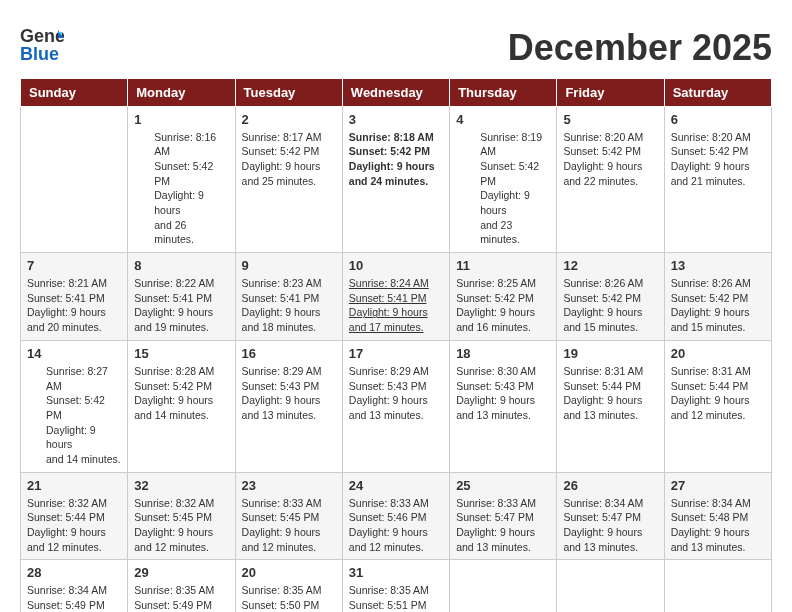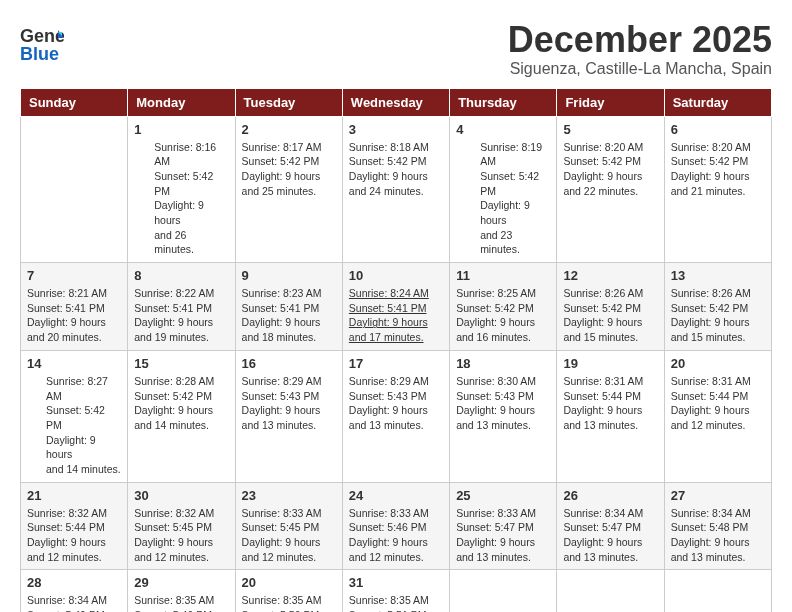--- a/index.html
+++ b/index.html
@@ -11,20 +11,21 @@
       padding: 20px;
     }
     .header {
       display: flex;
       justify-content: space-between;
       align-items: flex-start;
       margin-bottom: 10px;
     }
     .title-block {
       text-align: right;
+      margin-top: 8px;
     }
     .calendar-title {
       font-size: 36px;
       font-weight: bold;
       color: #333;
       line-height: 1.1;
     }
     .calendar-subtitle {
       font-size: 16px;
       color: #555;
@@ -87,21 +88,20 @@
   <div class="logo-wrapper">
     <svg class="logo-svg" width="44" height="44" viewBox="0 0 44 44">
       <text x="0" y="20" font-size="18" font-weight="bold" fill="#333" font-family="Arial">General</text>
       <text x="0" y="38" font-size="18" font-weight="bold" fill="#1565c0" font-family="Arial">Blue</text>
       <polygon points="38,8 44,16 38,16" fill="#1565c0"></polygon>
       <polygon points="38,10 42,10 42,14" fill="#4fc3f7"></polygon>
     </svg>
   </div>
   <div class="title-block">
     <div class="calendar-title">December 2025</div>
-    <div class="calendar-subtitle">Siguenza, Castille-La Mancha, Spain</div>
   </div>
 </div>
 
 <table>
   <thead>
     <tr>
       <th>Sunday</th>
       <th>Monday</th>
       <th>Tuesday</th>
       <th>Wednesday</th>
@@ -122,21 +122,21 @@
         </td>
         <td>
           <span class="day-num">2</span>
           <div class="day-info" style="white-space: pre-line;">Sunrise: 8:17 AM
 Sunset: 5:42 PM
 Daylight: 9 hours
 and 25 minutes.</div>
         </td>
         <td>
           <span class="day-num">3</span>
-          <div class="day-info" style="white-space: pre-line;">Sunrise: 8:18 AM
+          <div class="day-info" style="white-space: pre-line; font-weight: bold;">Sunrise: 8:18 AM
 Sunset: 5:42 PM
 Daylight: 9 hours
 and 24 minutes.</div>
         </td>
         <td>
           <span class="day-num">4</span>
           <div class="day-info" style="white-space: pre-line; margin-left: 24px;">Sunrise: 8:19 AM
 Sunset: 5:42 PM
 Daylight: 9 hours
 and 23 minutes.</div>
@@ -260,21 +260,21 @@
       </tr>
       <tr>
         <td>
           <span class="day-num">21</span>
           <div class="day-info" style="white-space: pre-line;">Sunrise: 8:32 AM
 Sunset: 5:44 PM
 Daylight: 9 hours
 and 12 minutes.</div>
         </td>
         <td>
-          <span class="day-num">30</span>
+          <span class="day-num">32</span>
           <div class="day-info" style="white-space: pre-line;">Sunrise: 8:32 AM
 Sunset: 5:45 PM
 Daylight: 9 hours
 and 12 minutes.</div>
         </td>
         <td>
           <span class="day-num">23</span>
           <div class="day-info" style="white-space: pre-line;">Sunrise: 8:33 AM
 Sunset: 5:45 PM
 Daylight: 9 hours

